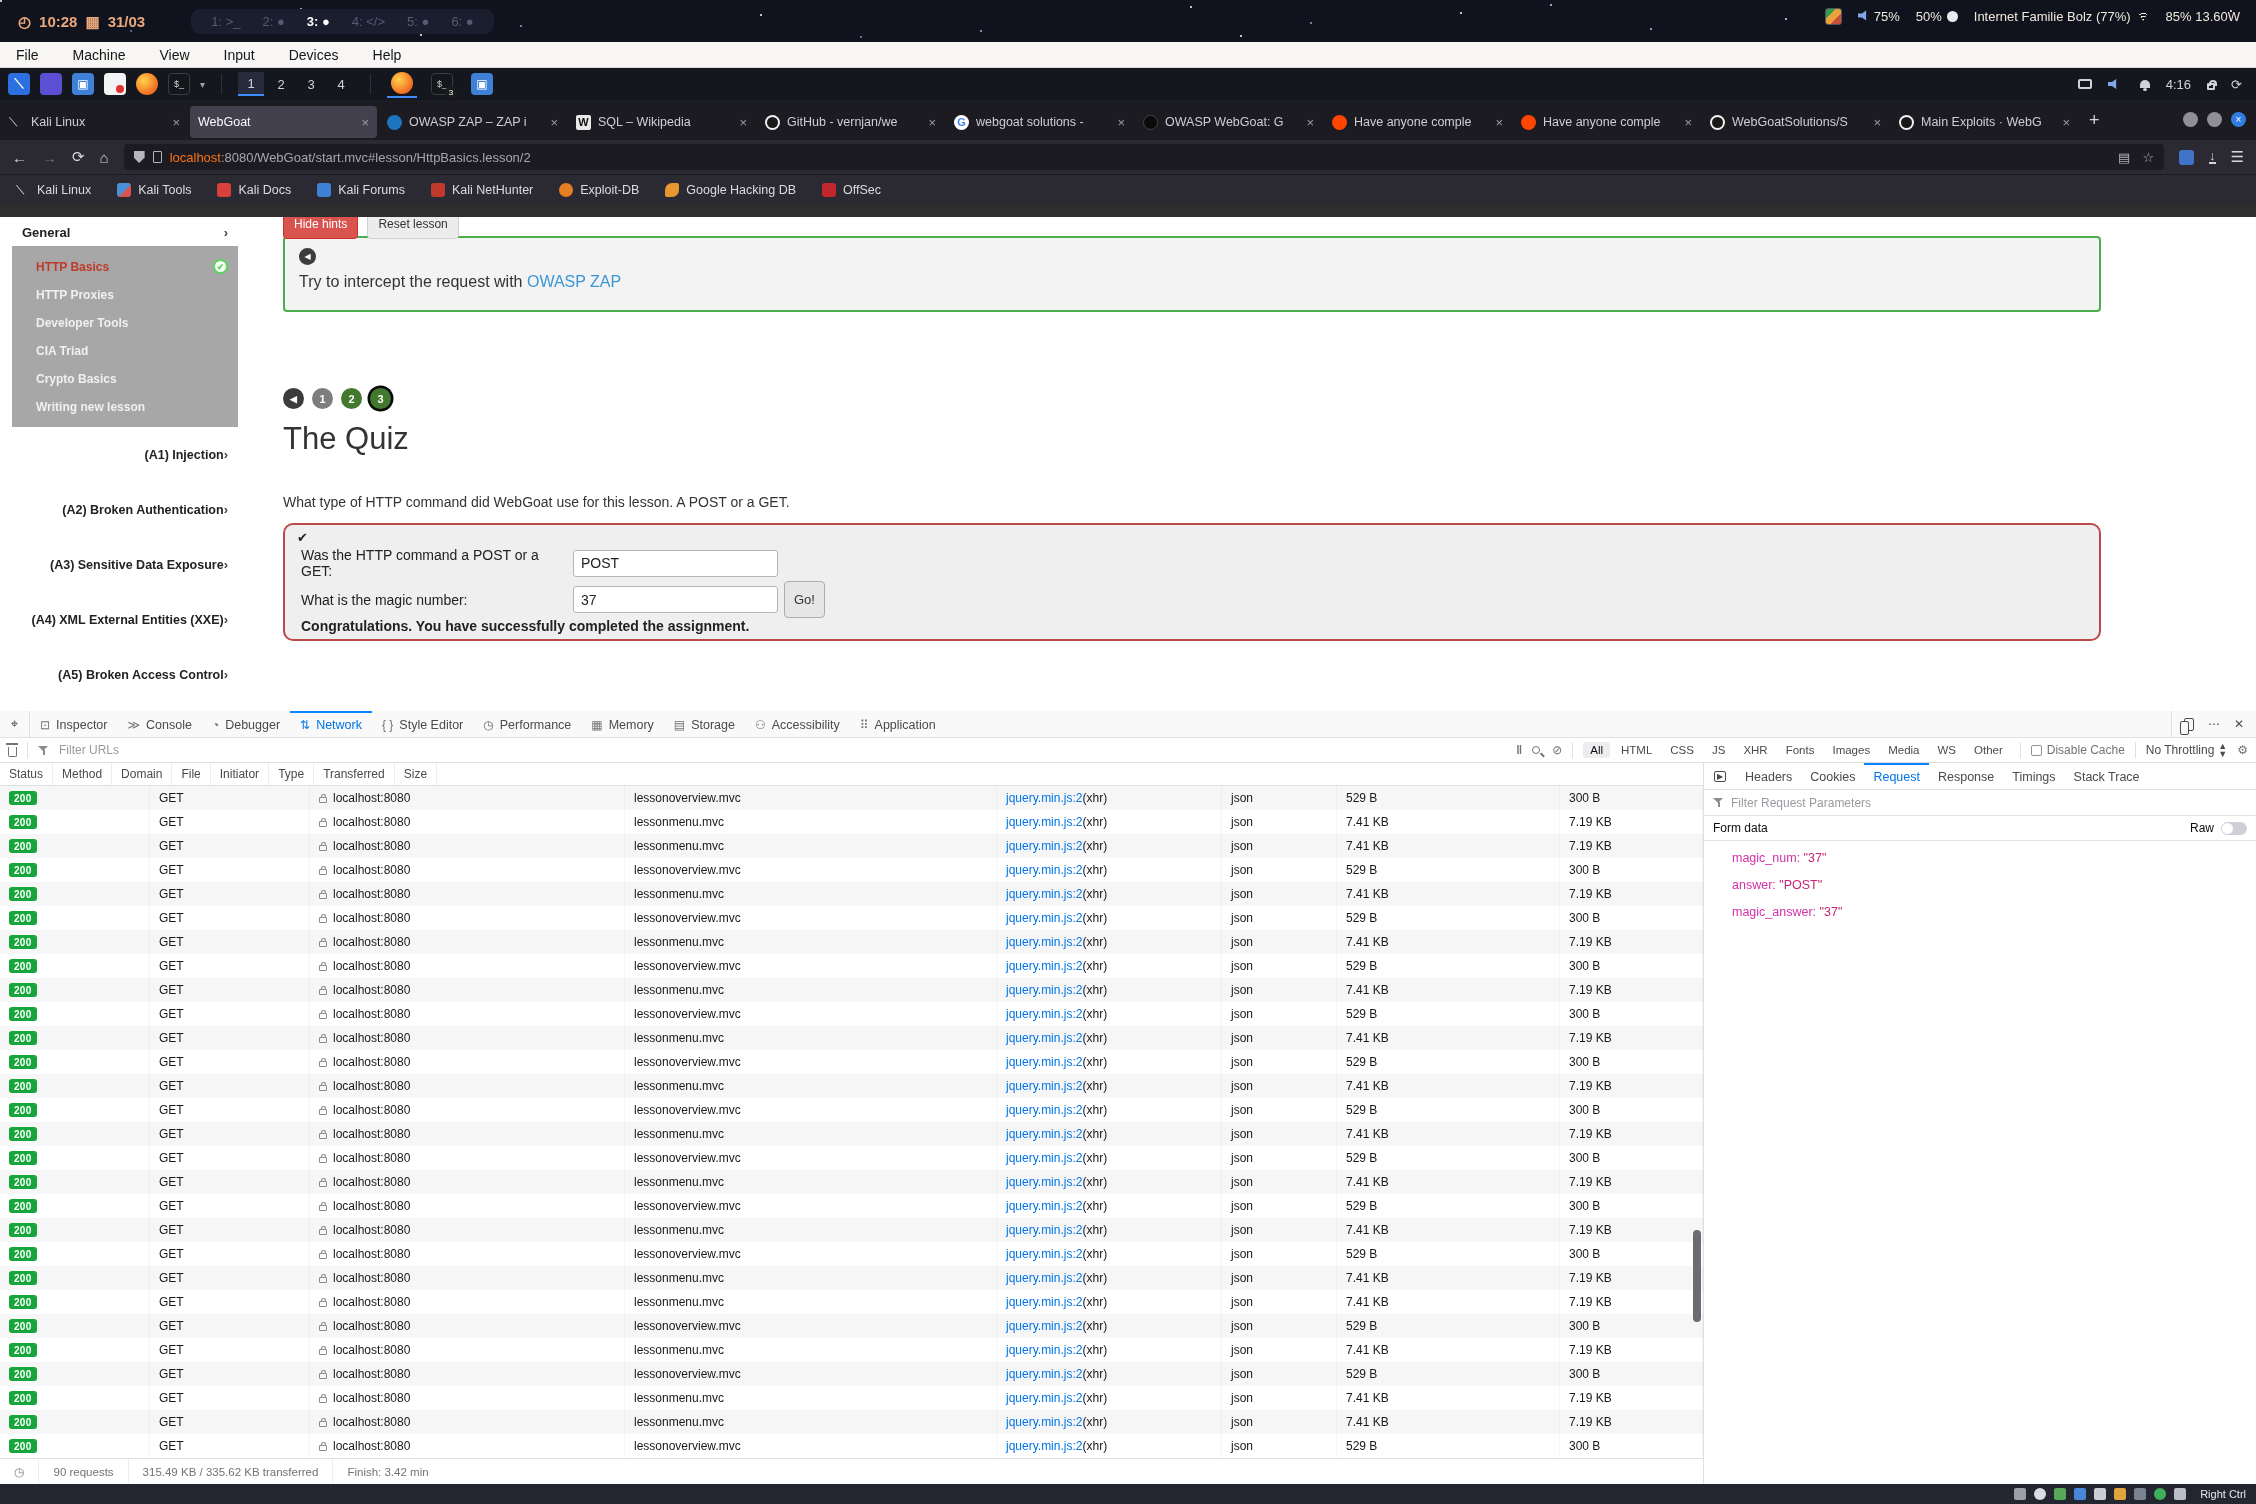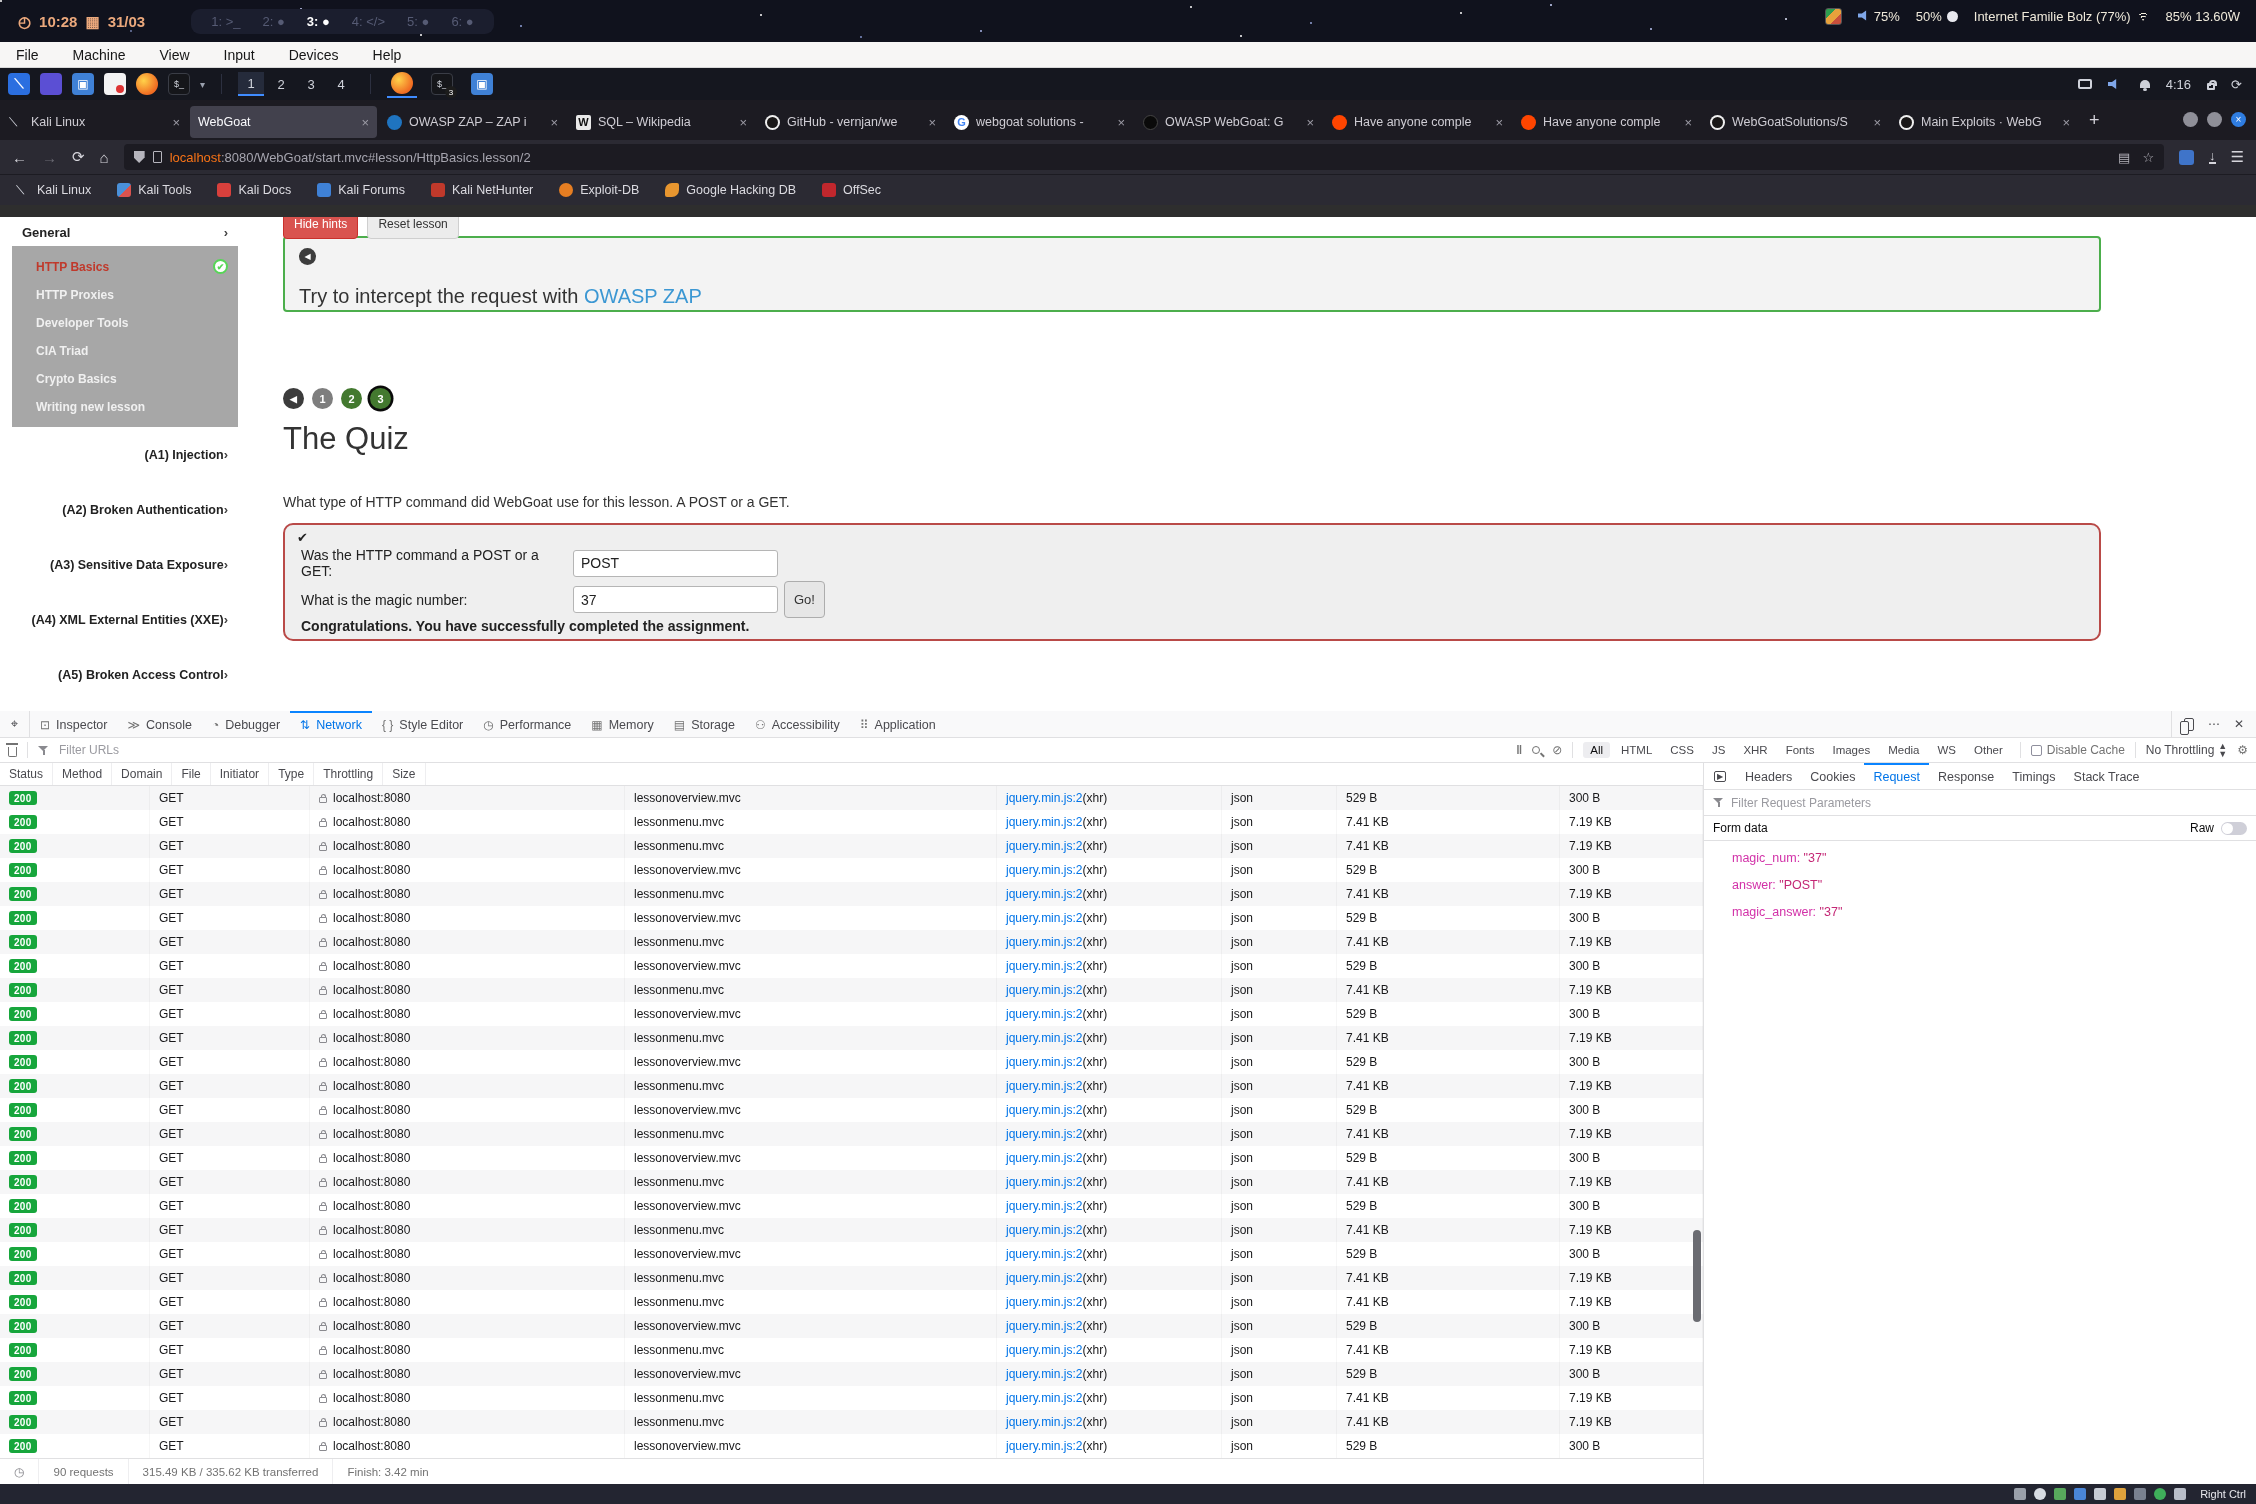--- a/index.html
+++ b/index.html
@@ -106,21 +106,21 @@
 
   
   .page{position:absolute;left:0;top:205px;right:0;height:506px;background:#fff;overflow:hidden}
   .page-strip{position:absolute;left:0;top:0;right:0;height:12px;background:#2e2e2e;z-index:3}
   .wg-btns{position:absolute;left:283px;top:4px;display:flex;gap:9px;z-index:2}
   .wg-btn{height:30px;padding:6px 10px;border-radius:4px;font-size:12px}
   .wg-btn.hints{background:#d9534f;border:1px solid #c9302c;color:#fff}
   .wg-btn.reset{background:#ececec;border:1px solid #cfcfcf;color:#333}
   .hintbox{position:absolute;left:283px;top:31px;width:1818px;height:76px;border:2px solid #4cae4c;border-radius:4px;background:#f3f3f3;padding:10px 14px;z-index:1}
   .circle-arrow{width:17px;height:17px;border-radius:50%;background:#3d3d3d;color:#fff;font-size:8px;display:flex;align-items:center;justify-content:center}
-  .hint-text{margin-top:20px;font-size:20px;color:#333}
+  .hint-text{margin-top:8px;font-size:16px;color:#333}
   .hint-text a{color:#3b97d3;text-decoration:none}
   .pager{position:absolute;left:283px;top:183px;display:flex;gap:8px;align-items:center}
   .pagebtn{width:21px;height:21px;border-radius:50%;color:#fff;font-weight:bold;font-size:11px;display:flex;align-items:center;justify-content:center}
   .pagebtn.prev{background:#3c3c3c;font-size:9px}
   .pagebtn.gray{background:#7e7e7e}
   .pagebtn.green{background:#43792f}
   .pagebtn.current{box-shadow:0 0 0 2.5px #0a0a0a}
   .quiz-title{position:absolute;left:283px;top:216px;font-size:31px;font-weight:500;color:#333}
   .quiz-question{position:absolute;left:283px;top:289px;font-size:14px;color:#333}
   .quizbox{position:absolute;left:283px;top:318px;width:1818px;height:118px;border:2px solid #b94a48;border-radius:10px;background:#efefef}
@@ -632,21 +632,21 @@
     </div>
 
     <div class="netpane">
       <div class="nt-head">
         <span class="hcell">Status</span>
           <span class="hcell">Method</span>
           <span class="hcell">Domain</span>
           <span class="hcell">File</span>
           <span class="hcell">Initiator</span>
           <span class="hcell">Type</span>
-          <span class="hcell">Throttling</span>
+          <span class="hcell">Transferred</span>
           <span class="hcell">Size</span>
       </div>
       <div class="nt-body">
         <div class="nrow">
             <span class="cell c0">
               <span class="pill">200</span>
             </span>
             <span class="cell c1">GET</span>
             <span class="cell c2">
               <span class="lock"></span>

